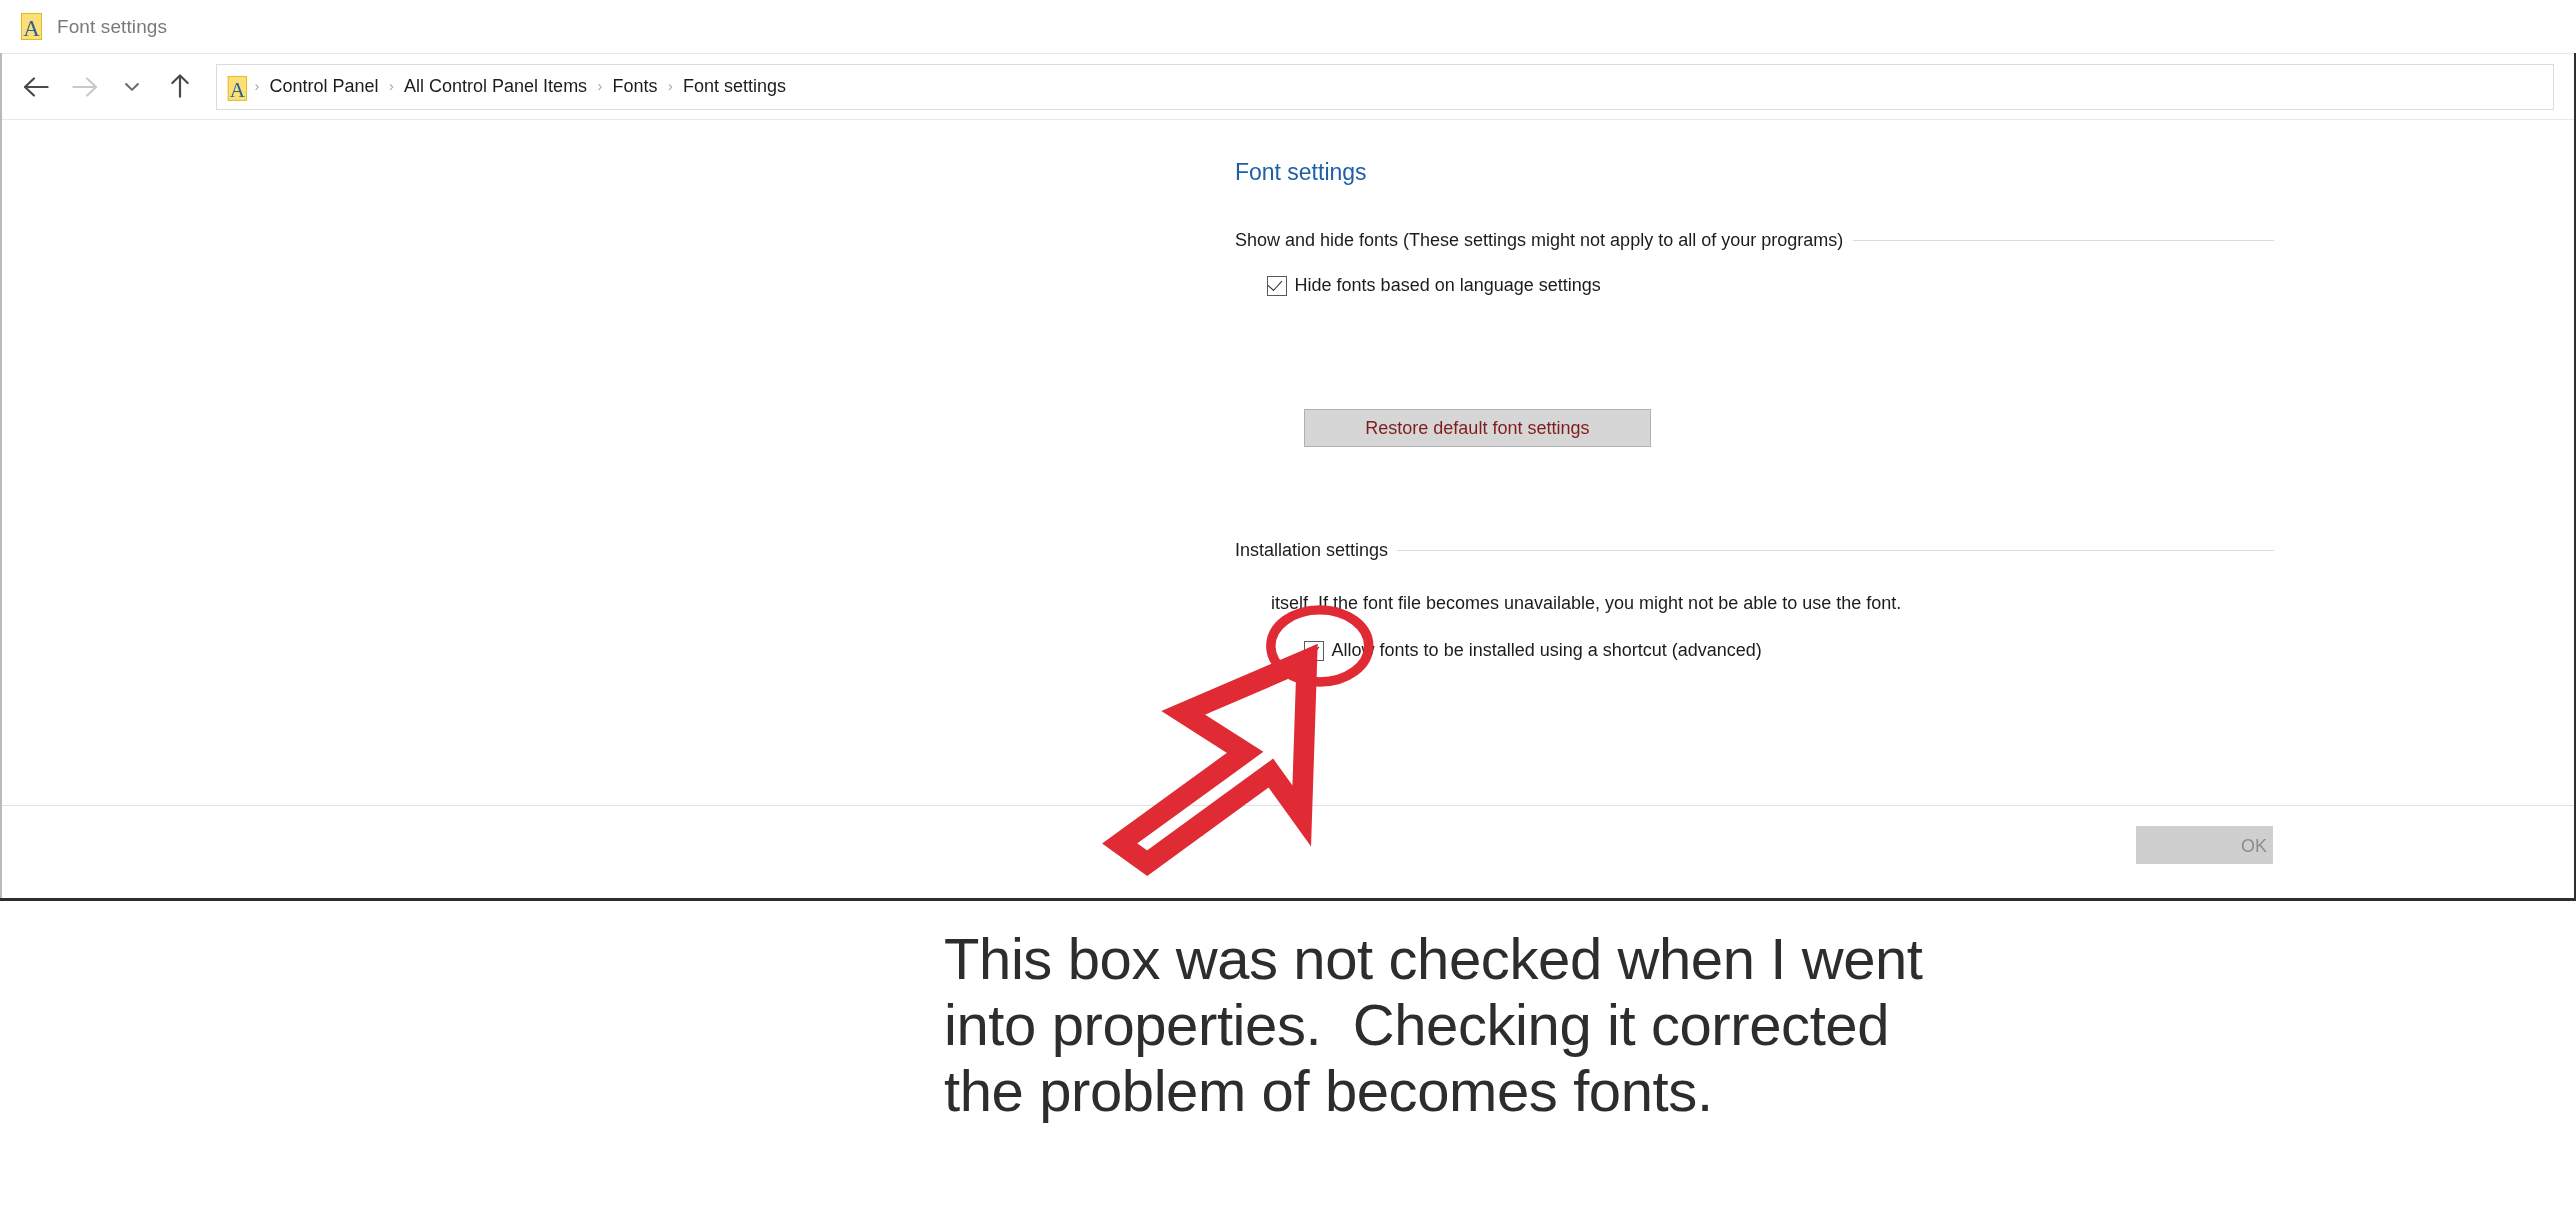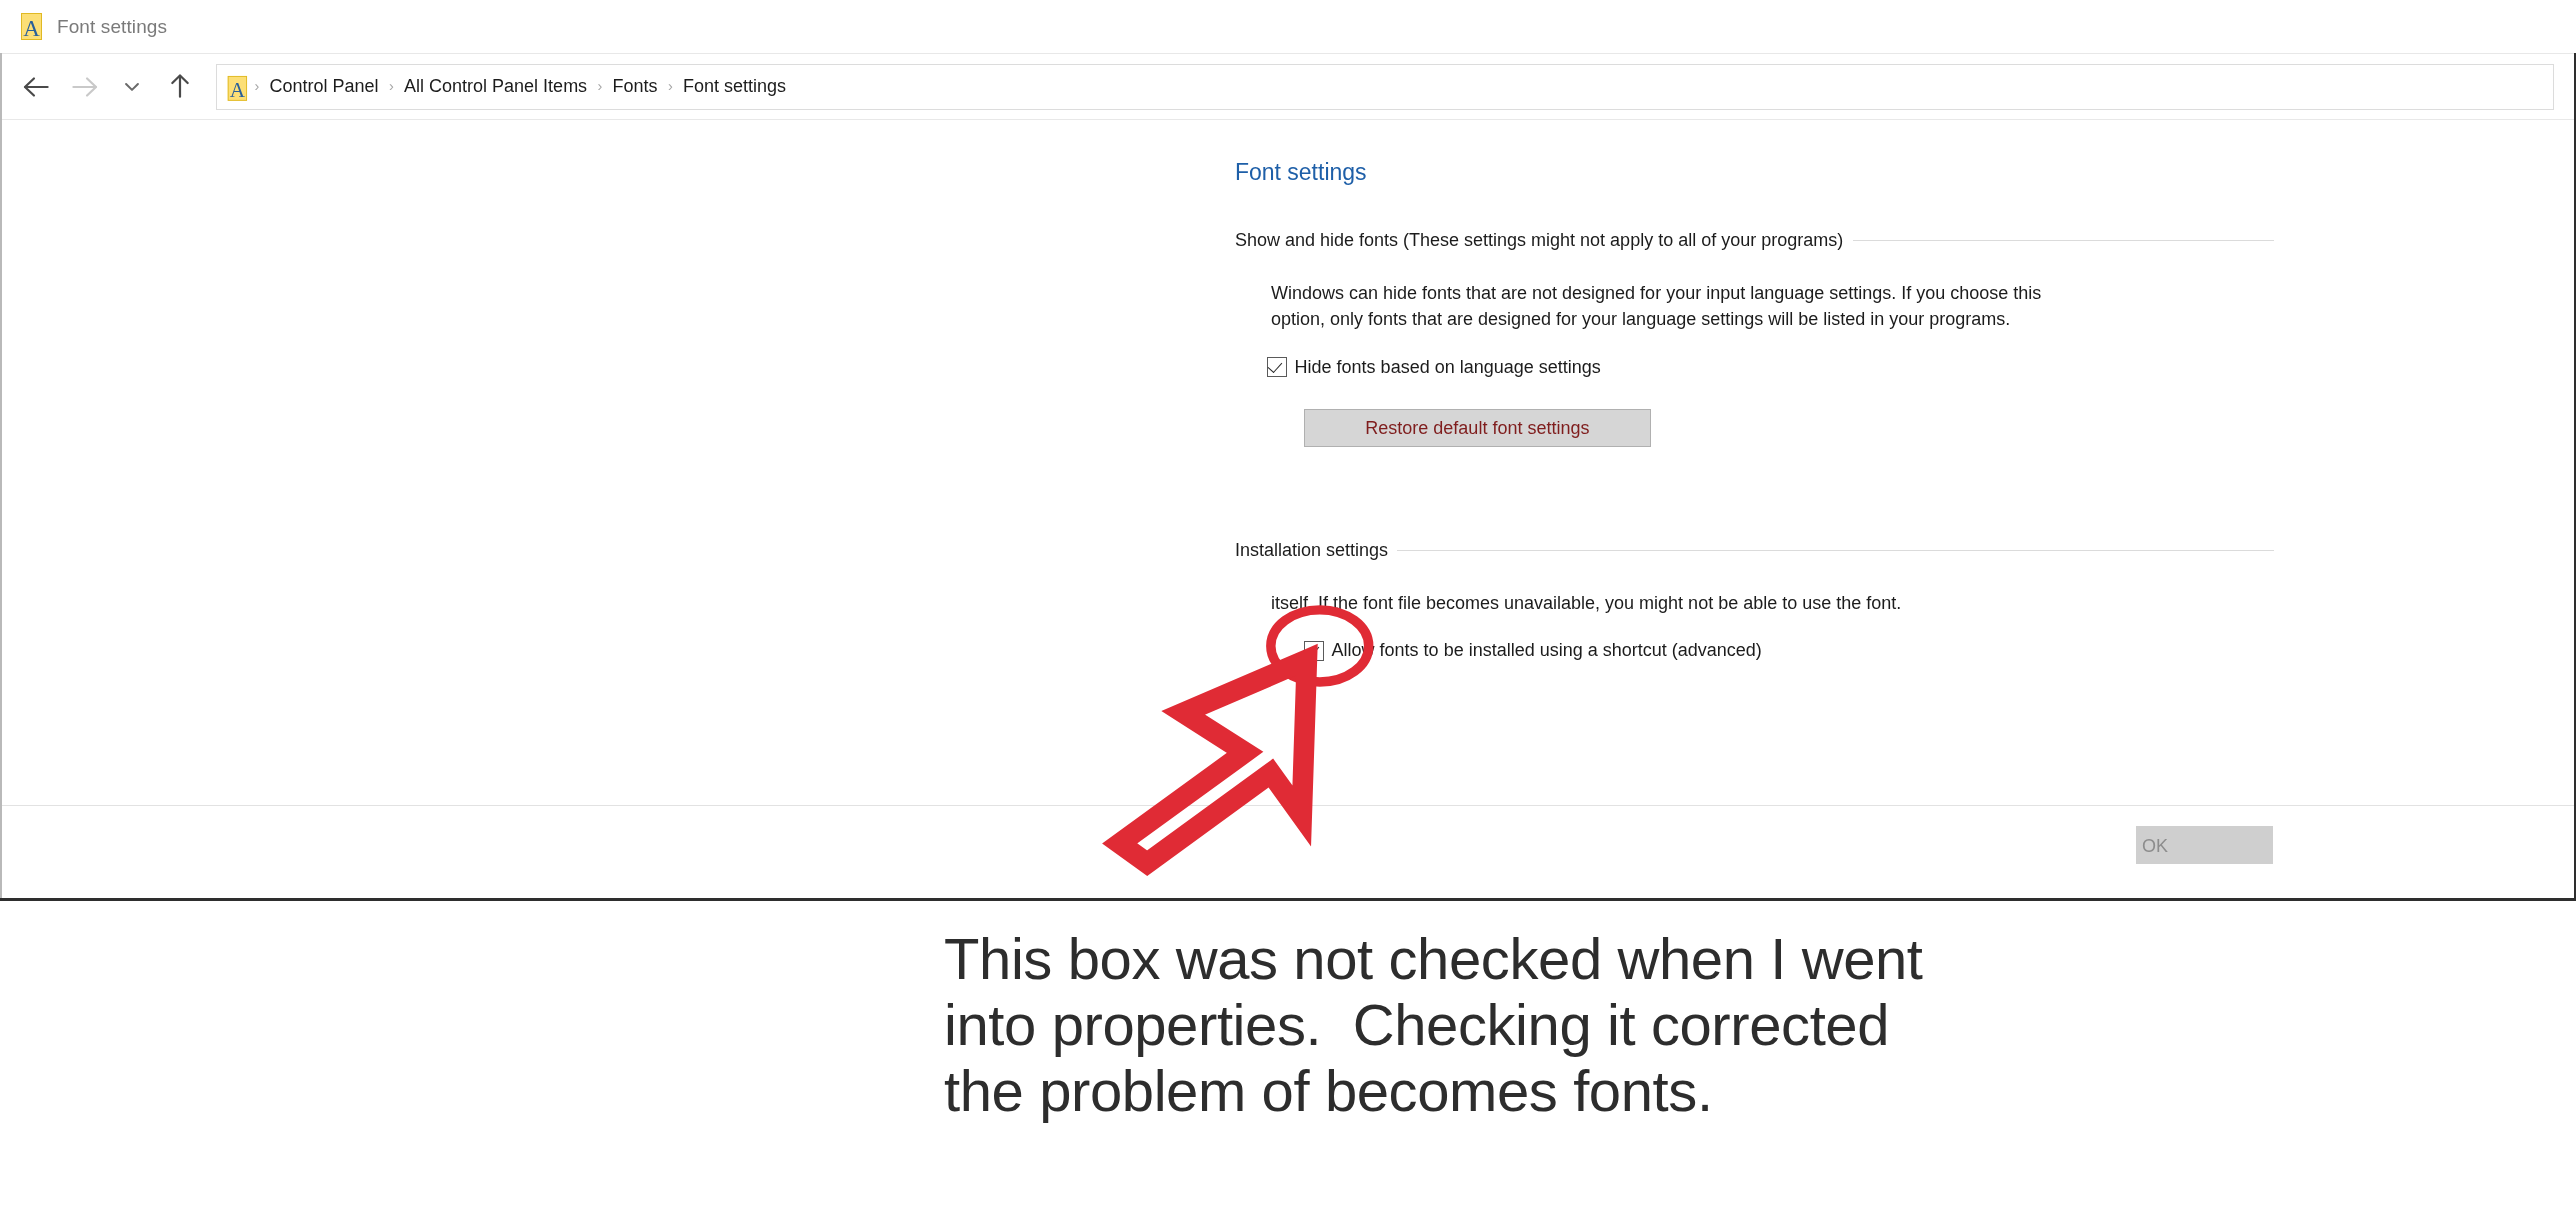--- a/index.html
+++ b/index.html
@@ -262,21 +262,21 @@
     position: absolute;
     left: 2135px;
     top: 20px;
     width: 137px;
     height: 38px;
     background: #cfcfcf;
     border: none;
     font-family: "Liberation Sans", sans-serif;
     font-size: 18px;
     color: #8d8d8d;
-    text-align: left;
+    text-align: right;
     line-height: 38px;
   }
 
   #win-bottom-border {
     position: absolute;
     left: 0;
     top: 898px;
     width: 2576px;
     height: 3.4px;
     background: #2e2e2e;
@@ -378,24 +378,20 @@
   <div id="content">
 
     <div id="page-heading">Font settings</div>
 
     <div class="group" style="left:1234px; top:110px; width:1039px;">
       <div class="group-header">
         <span class="lbl">Show and hide fonts (These settings might not apply to all of your programs)</span>
         <span class="rule" style="flex:1 1 auto;"></span>
       </div>
 
-      <div class="body-text" style="margin-top:29px; margin-left:36px;">
-        <div>Windows can hide fonts that are not designed for your input language settings. If you choose this</div>
-        <div>option, only fonts that are designed for your language settings will be listed in your programs.</div>
-      </div>
 
       <div class="cbrow" style="margin-top:24px; margin-left:32px;">
         <span class="checkbox">
           <span class="tick"></span>
         </span>
         <span class="cblabel">Hide fonts based on language settings</span>
       </div>
     </div>
 
     <button id="restore-default-button" class="pushbtn">Restore default font settings</button>

